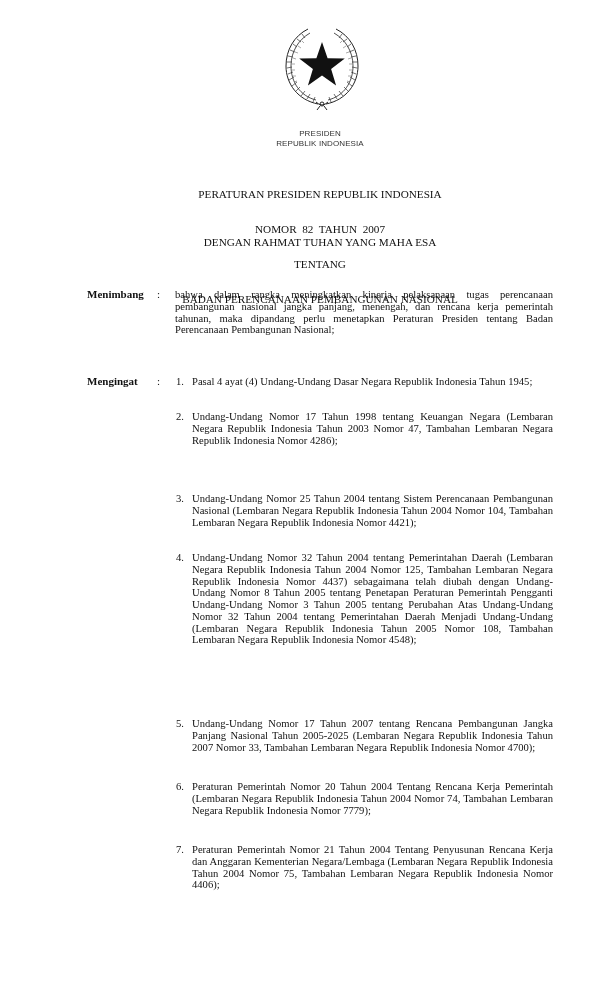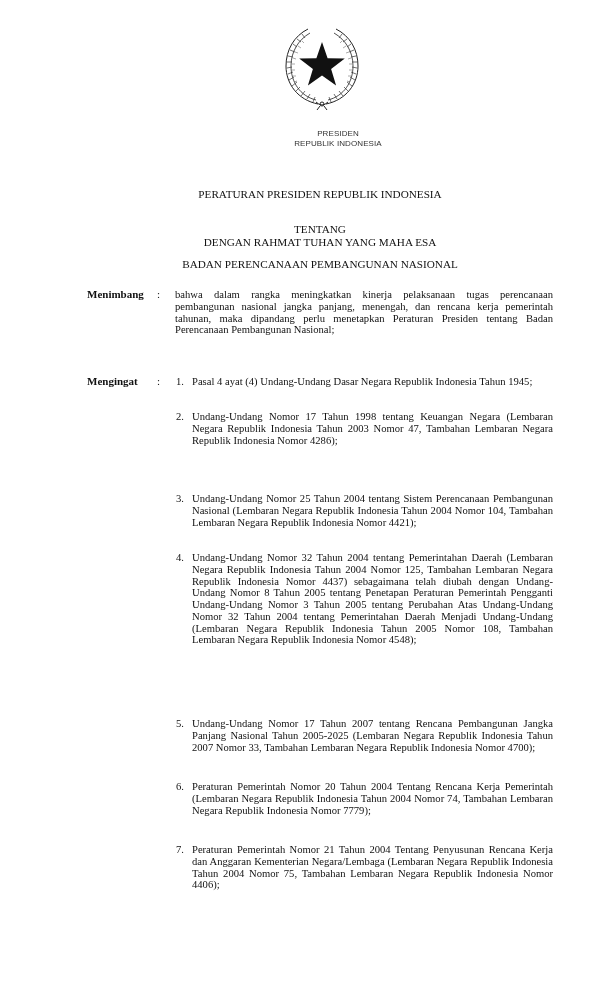--- a/index.html
+++ b/index.html
@@ -25,21 +25,21 @@
     .emblem {
       position: absolute;
       left: 280px;
       top: 22px;
       width: 84px;
       height: 90px;
     }
     .emblem svg { width: 84px; height: 90px; display: block; }
     .emblem-caption {
       position: absolute;
-      left: 238px;
+      left: 220px;
       width: 200px;
       text-align: center;
       font-family: "Liberation Sans", "DejaVu Sans", sans-serif;
       font-size: 8px;
       color: #333333;
       line-height: 10px;
       letter-spacing: 0.1px;
     }
     .cap1 { top: 129px; }
     .cap2 { top: 139px; }
@@ -135,20 +135,21 @@
       </g>
 
       <polygon fill="#111" points="42,20 47.6,36.3 64.8,36.6 51.1,47 56.1,63.5 42,53.6 27.9,63.5 32.9,47 19.2,36.6 36.4,36.3"></polygon>
     </svg>
   </div>
   <div class="emblem-caption cap1">PRESIDEN</div>
   <div class="emblem-caption cap2">REPUBLIK INDONESIA</div>
 
   <div class="heading h-block">
     <div>PERATURAN PRESIDEN REPUBLIK INDONESIA</div>
+    <div>NOMOR  82  TAHUN  2007</div>
     <div>TENTANG</div>
     <div>BADAN PERENCANAAN PEMBANGUNAN NASIONAL</div>
   </div>
 
   <div class="heading h-invocation">DENGAN RAHMAT TUHAN YANG MAHA ESA</div>
 
   <div class="label" style="top:289px;">Menimbang</div>
   <div class="colon" style="left:157px; top:289px;">:</div>
   <div class="para considering-text">bahwa dalam rangka meningkatkan kinerja pelaksanaan tugas perencanaan pembangunan nasional jangka panjang, menengah, dan rencana kerja pemerintah tahunan, maka dipandang perlu menetapkan Peraturan Presiden tentang Badan Perencanaan Pembangunan Nasional;</div>
 

